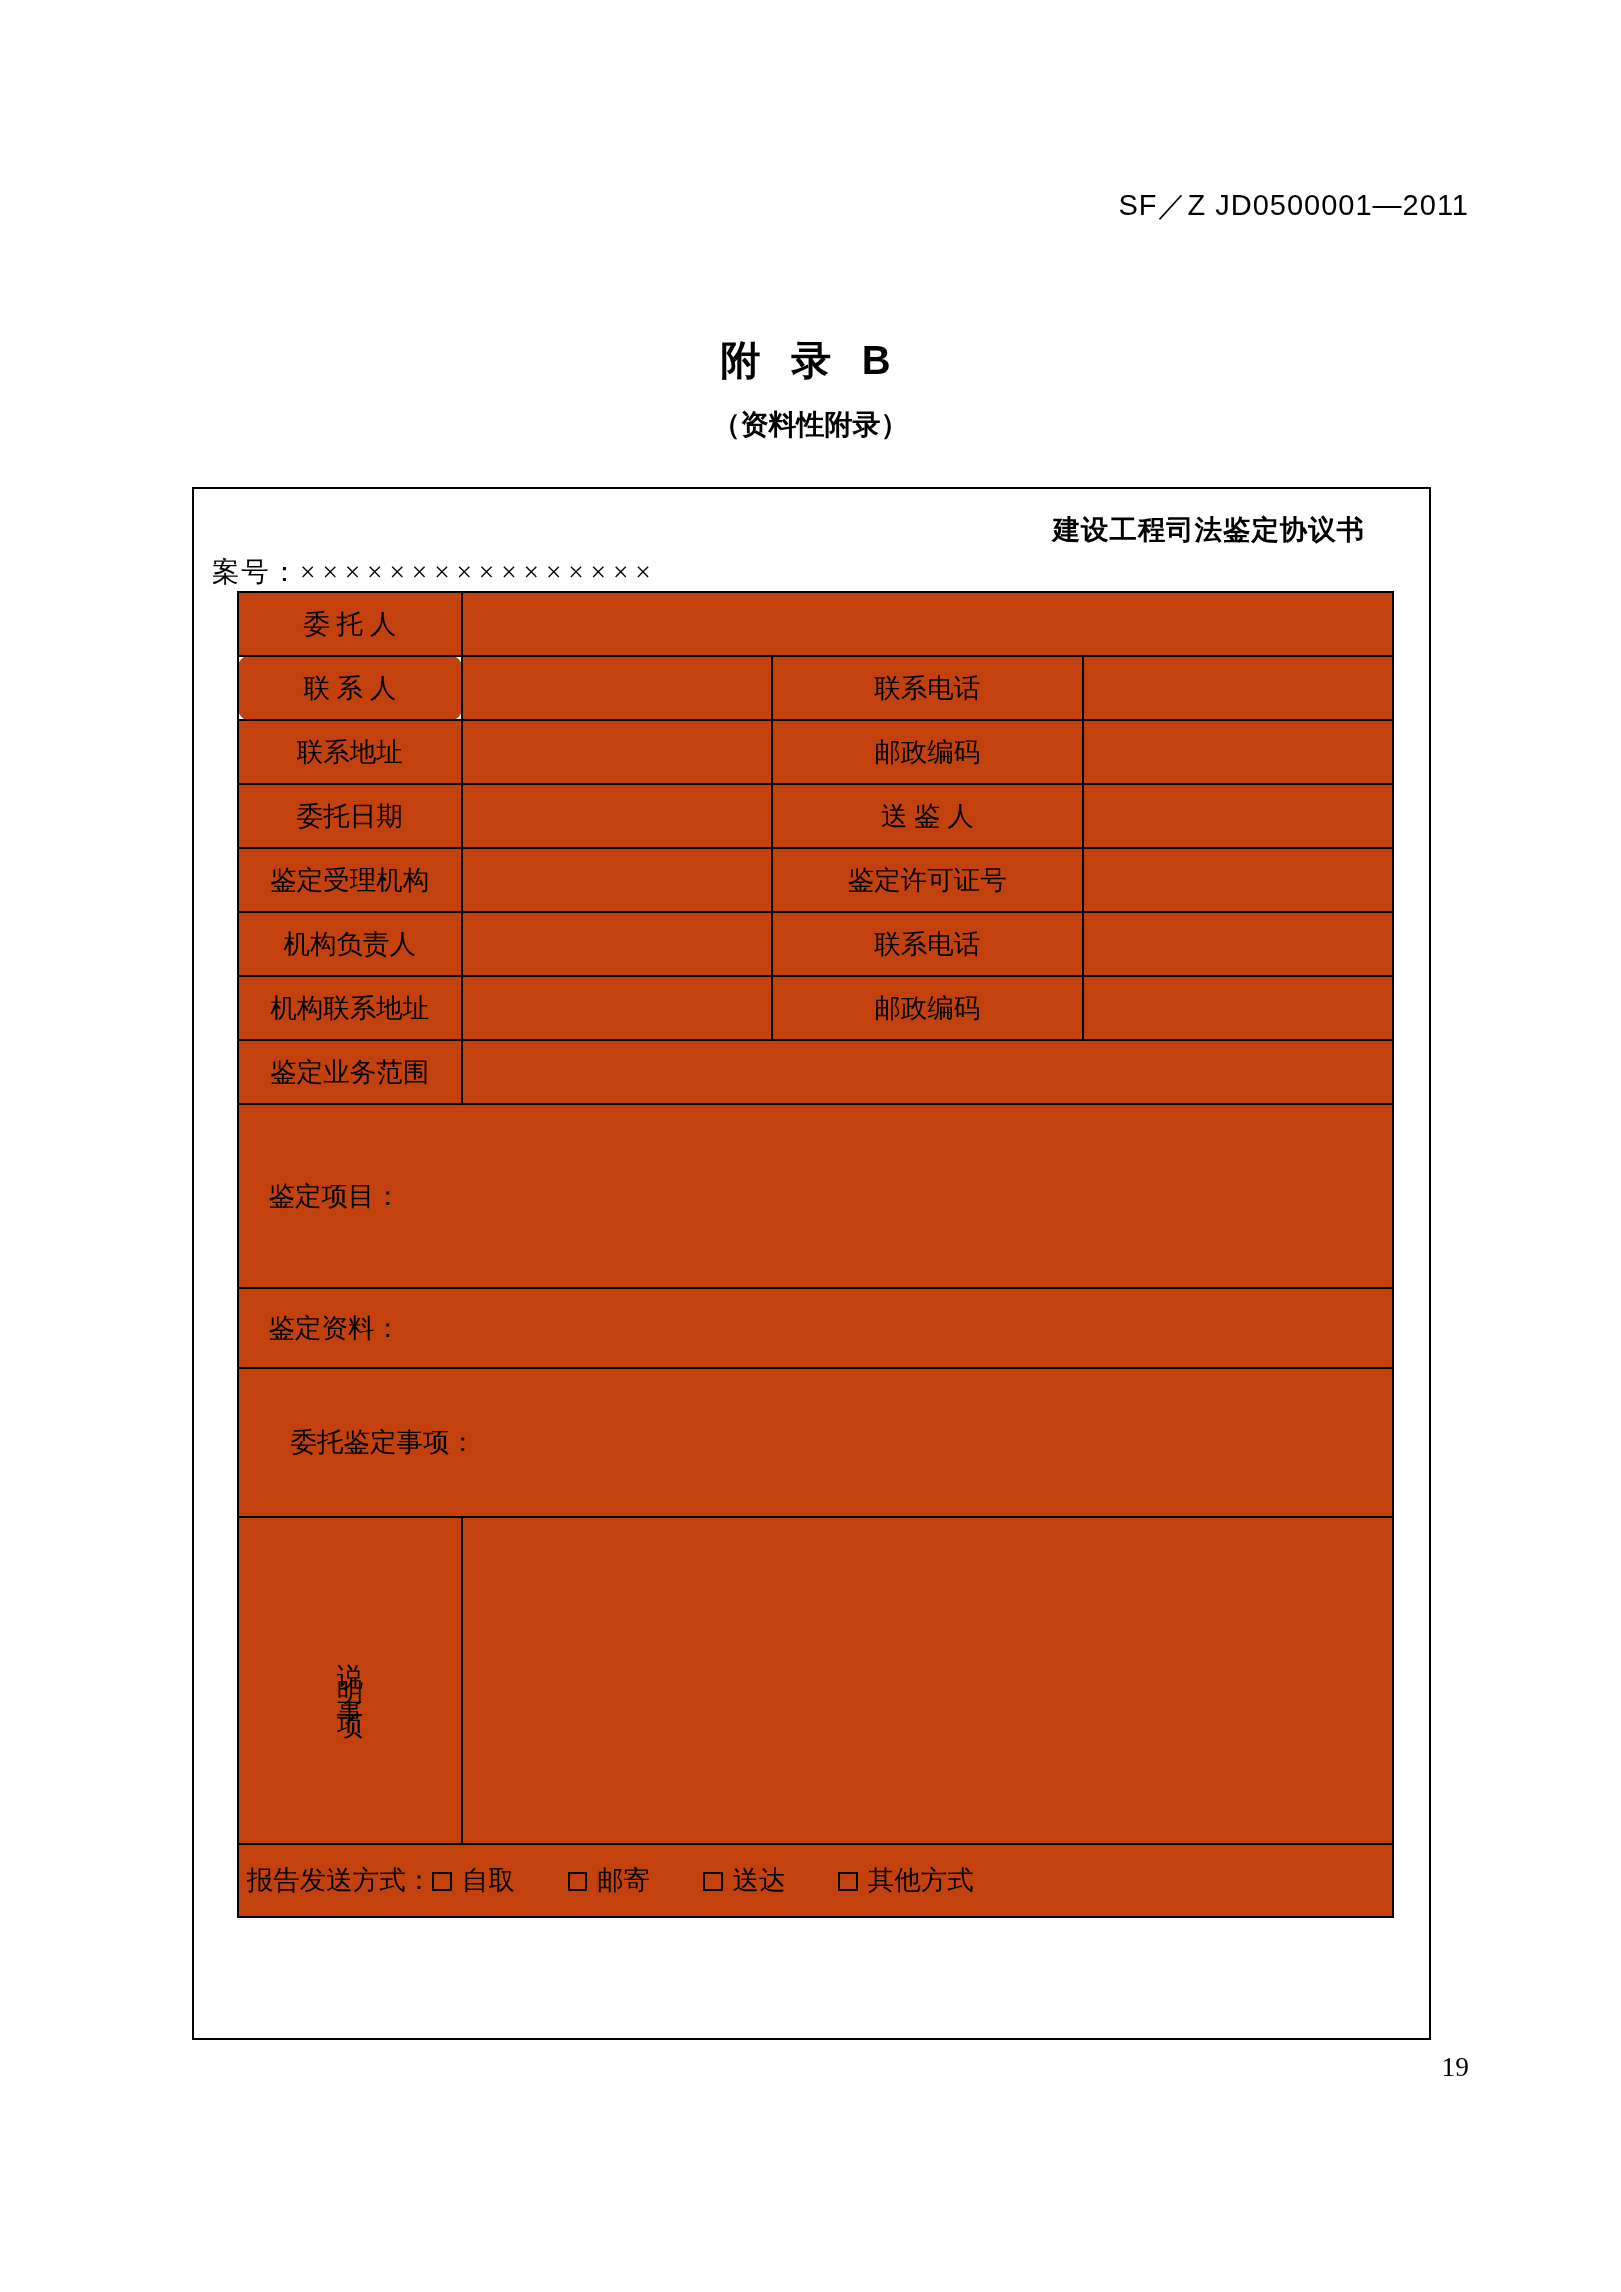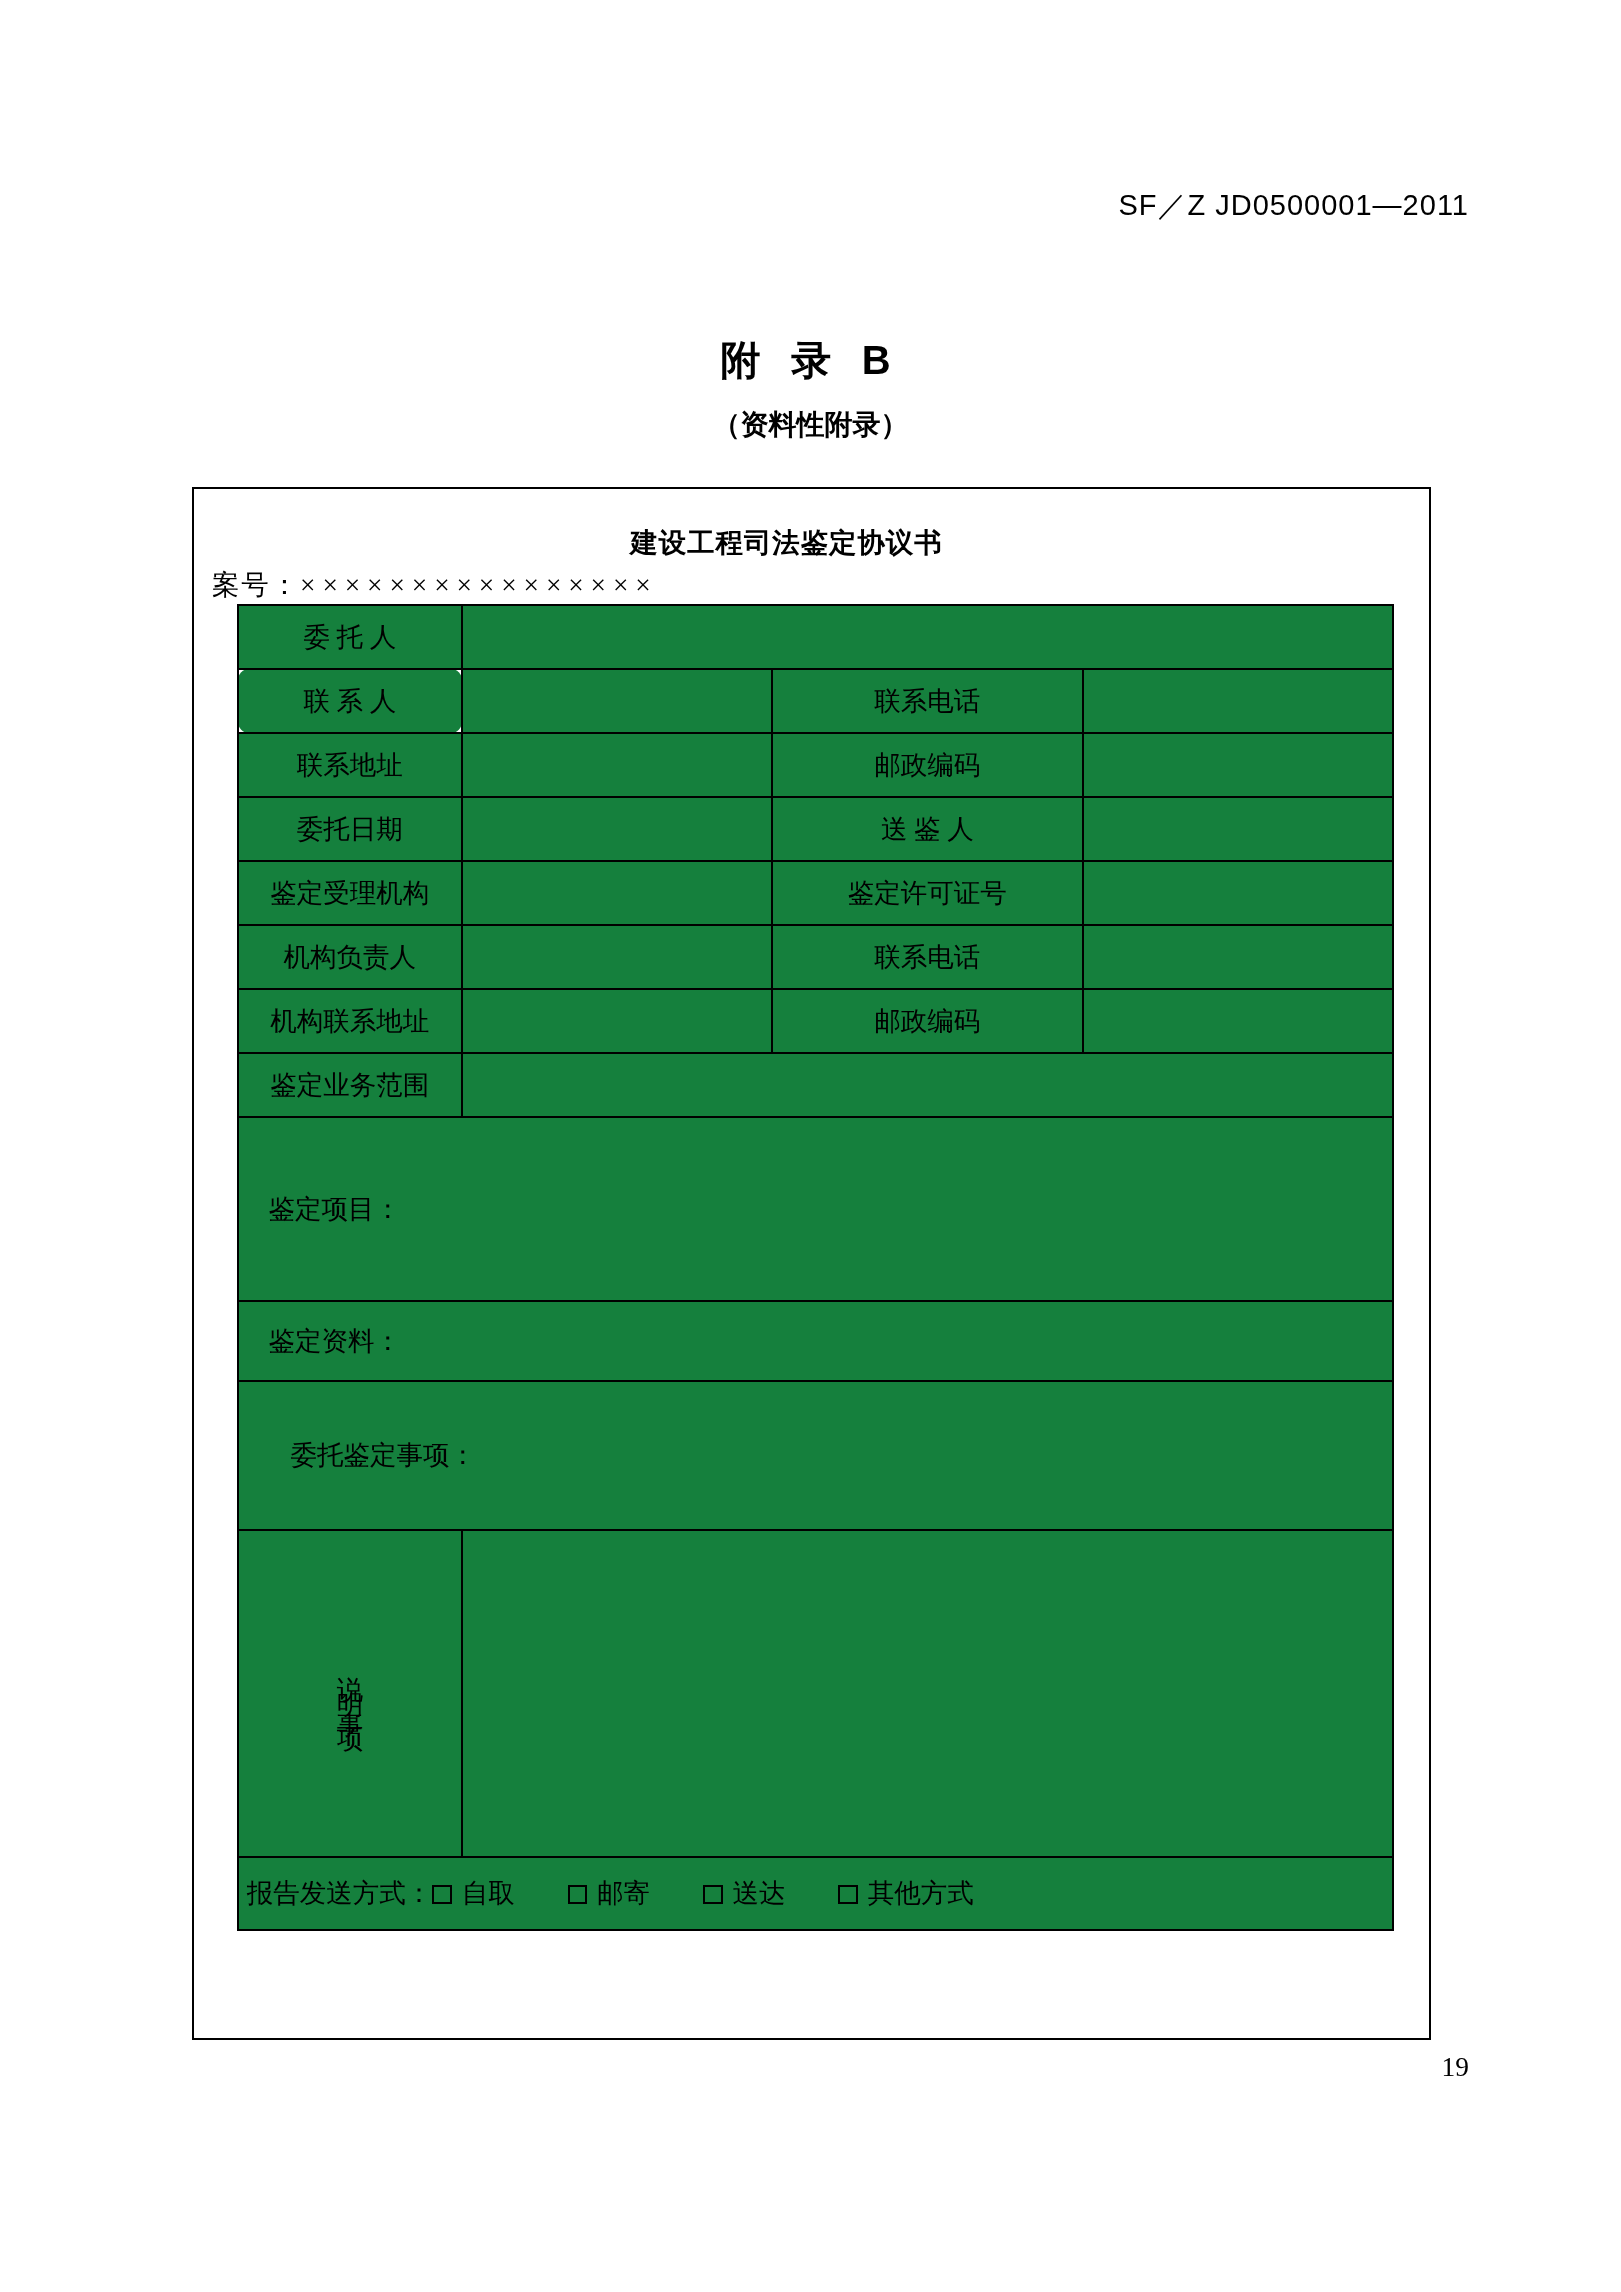--- a/index.html
+++ b/index.html
@@ -68,25 +68,25 @@
 
   
   .form-wrap {
     position: absolute;
     left: 208px;
     top: 490px;
     width: 1157px;
   }
 
   .form-title {
-    text-align: center;
+    text-align: right;
     font-family: "Liberation Sans", "DejaVu Sans", sans-serif;
     font-size: 27.4px;
     font-weight: 700;
-    padding-top: 35px;
+    padding-top: 22px;
     padding-bottom: 5.9px;
     letter-spacing: 1px;
   }
   .case-no {
     font-size: 27.4px;
     letter-spacing: 2px;
     padding-left: 3.9px;
     padding-bottom: 1px;
     white-space: nowrap;
   }
@@ -97,21 +97,21 @@
     border-collapse: collapse;
     width: 1157px;
     table-layout: fixed;
     margin-left: 29px;
   }
   table.form td {
     border: 2px solid #000;
     font-size: 26.5px;
     padding: 0 7.8px;
     vertical-align: middle;
-    background: #15803d;
+    background: #c2410c;
   }
   td.lbl {
     text-align: center;
     white-space: nowrap;
   }
   td.blank { }
   tr.r-std td { height: 62px; }
 
   
   td.area {

